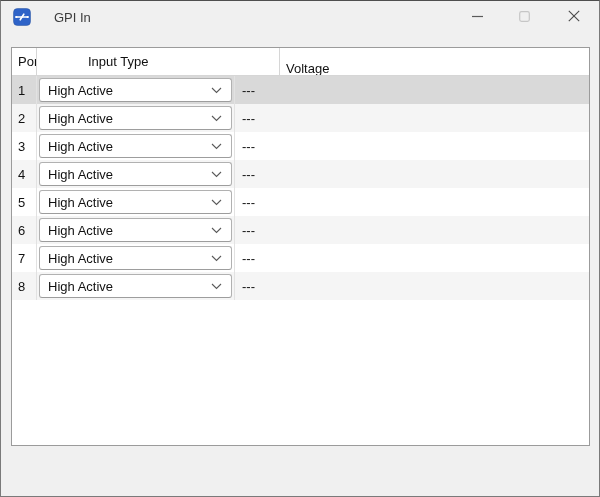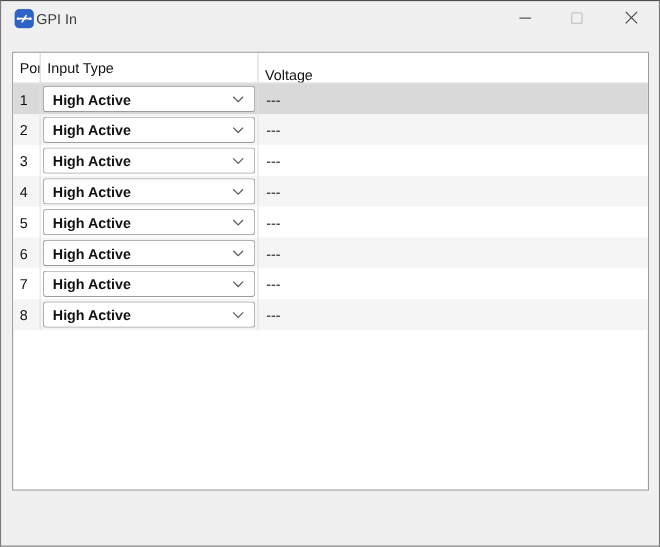--- a/index.html
+++ b/index.html
@@ -15,21 +15,21 @@
     border: 1px solid #7a7a7a;
     border-top-color: #4e4e4e;
     overflow: hidden;
   }
   
   .titlebar {
     position: absolute; top: 0; left: 0; right: 0; height: 32px;
     display: flex; align-items: center;
   }
   .title-left {
-    display: flex; align-items: center; gap: 2px;
+    display: flex; align-items: center; gap: 23px;
     padding-left: 12px; flex: 1; min-width: 0;
   }
   .app-icon { width: 18px; height: 18px; display: block; }
   .title-text { font-size: 13px; color: #3c3c3c; white-space: nowrap; }
   .controls { display: flex; height: 32px; }
   .ctrl-btn {
     width: 47px; height: 32px;
     display: flex; align-items: center; justify-content: center;
     background: transparent; border: none; cursor: default;
   }
@@ -52,37 +52,36 @@
   }
   .hcell {
     display: flex; align-items: center;
     padding-left: 6px;
     font-size: 13px; color: #111111;
     border-right: 1px solid #d6d6d6;
     overflow: hidden; white-space: nowrap;
   }
   .hcell:last-child { border-right: none; margin-top: 14px; }
   .col-port   { width: 25px; flex: none; }
-  .col-input  { width: 198px; flex: none; }
+  .col-input  { width: 198px; flex: none; margin-left: 45px; }
   .col-voltage{ flex: 1; }
   .trow { display: flex; height: 28px; background: #ffffff; }
   .trow.alt { background: #f5f5f5; }
   .trow.selected { background: #d9d9d9; }
   .cell { display: flex; align-items: center; overflow: hidden; }
   .port-cell {
     width: 25px; flex: none;
     padding-left: 6px;
     font-size: 13px; color: #111111;
     border-right: 1px solid #e2e2e2;
   }
   .input-cell {
     width: 198px; flex: none;
     padding: 2px 2px 2px 2px;
     border-right: 1px solid #e2e2e2;
-    font-weight: bold;
   }
   .voltage-cell {
     flex: 1;
     padding-left: 7px;
     font-size: 13px; color: #111111;
   }
   .combobox {
     width: 100%; height: 24px;
     background: #ffffff;
     border: 1px solid #b1b1b1;

